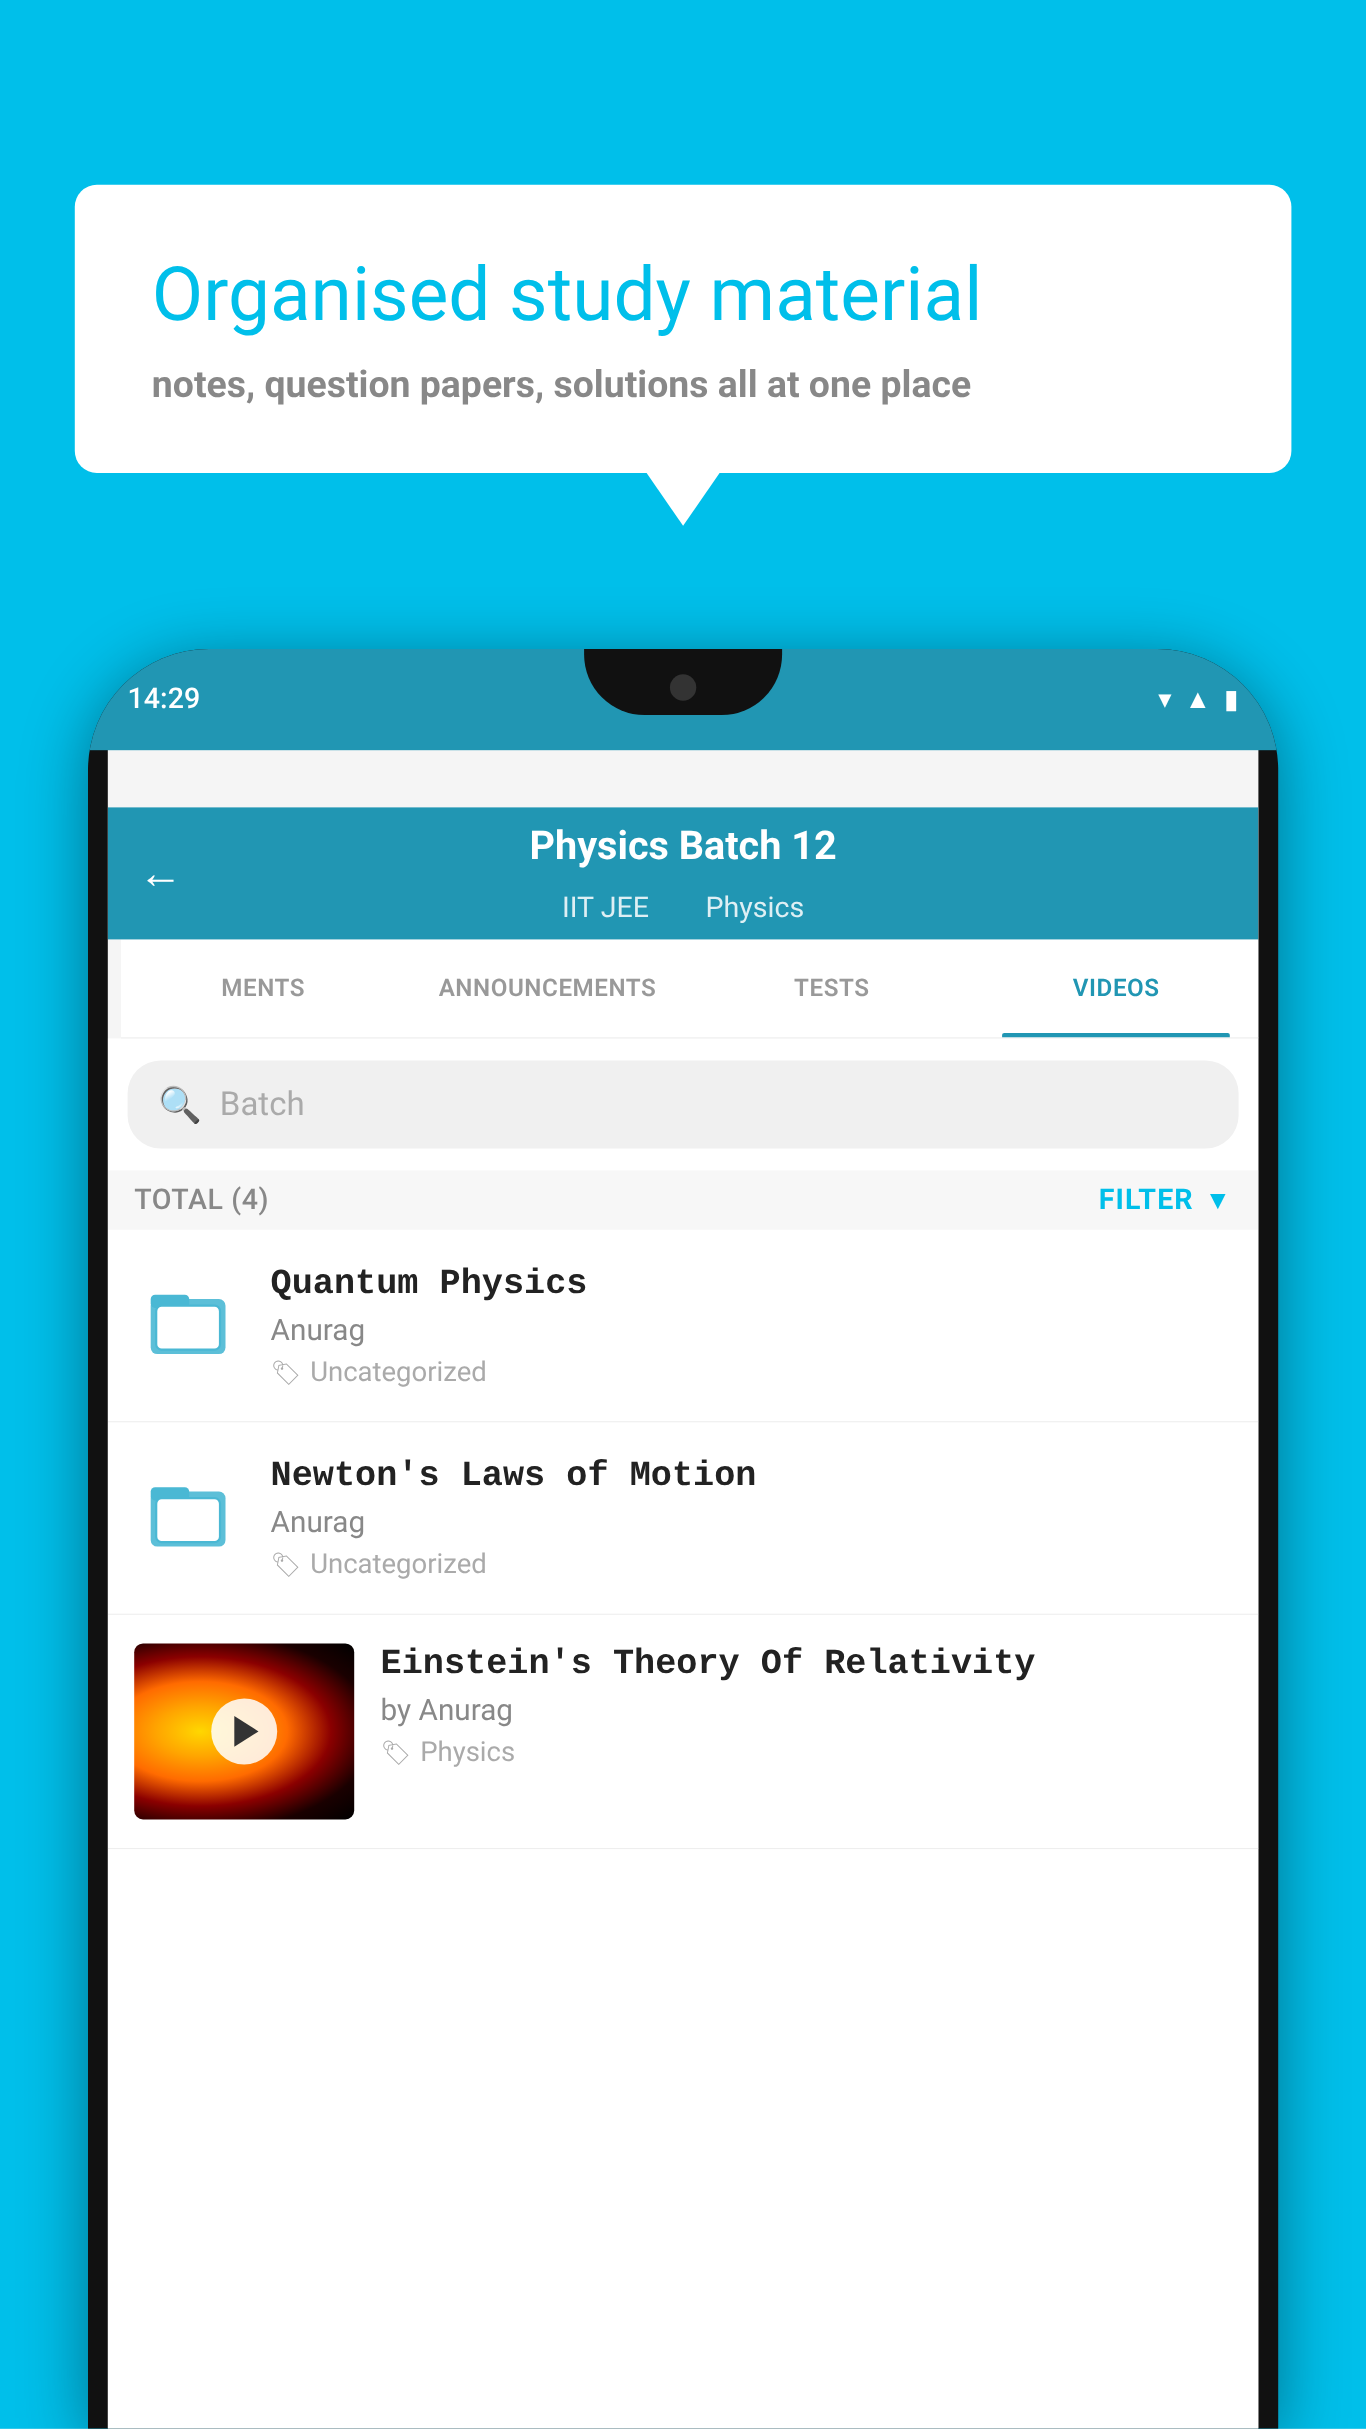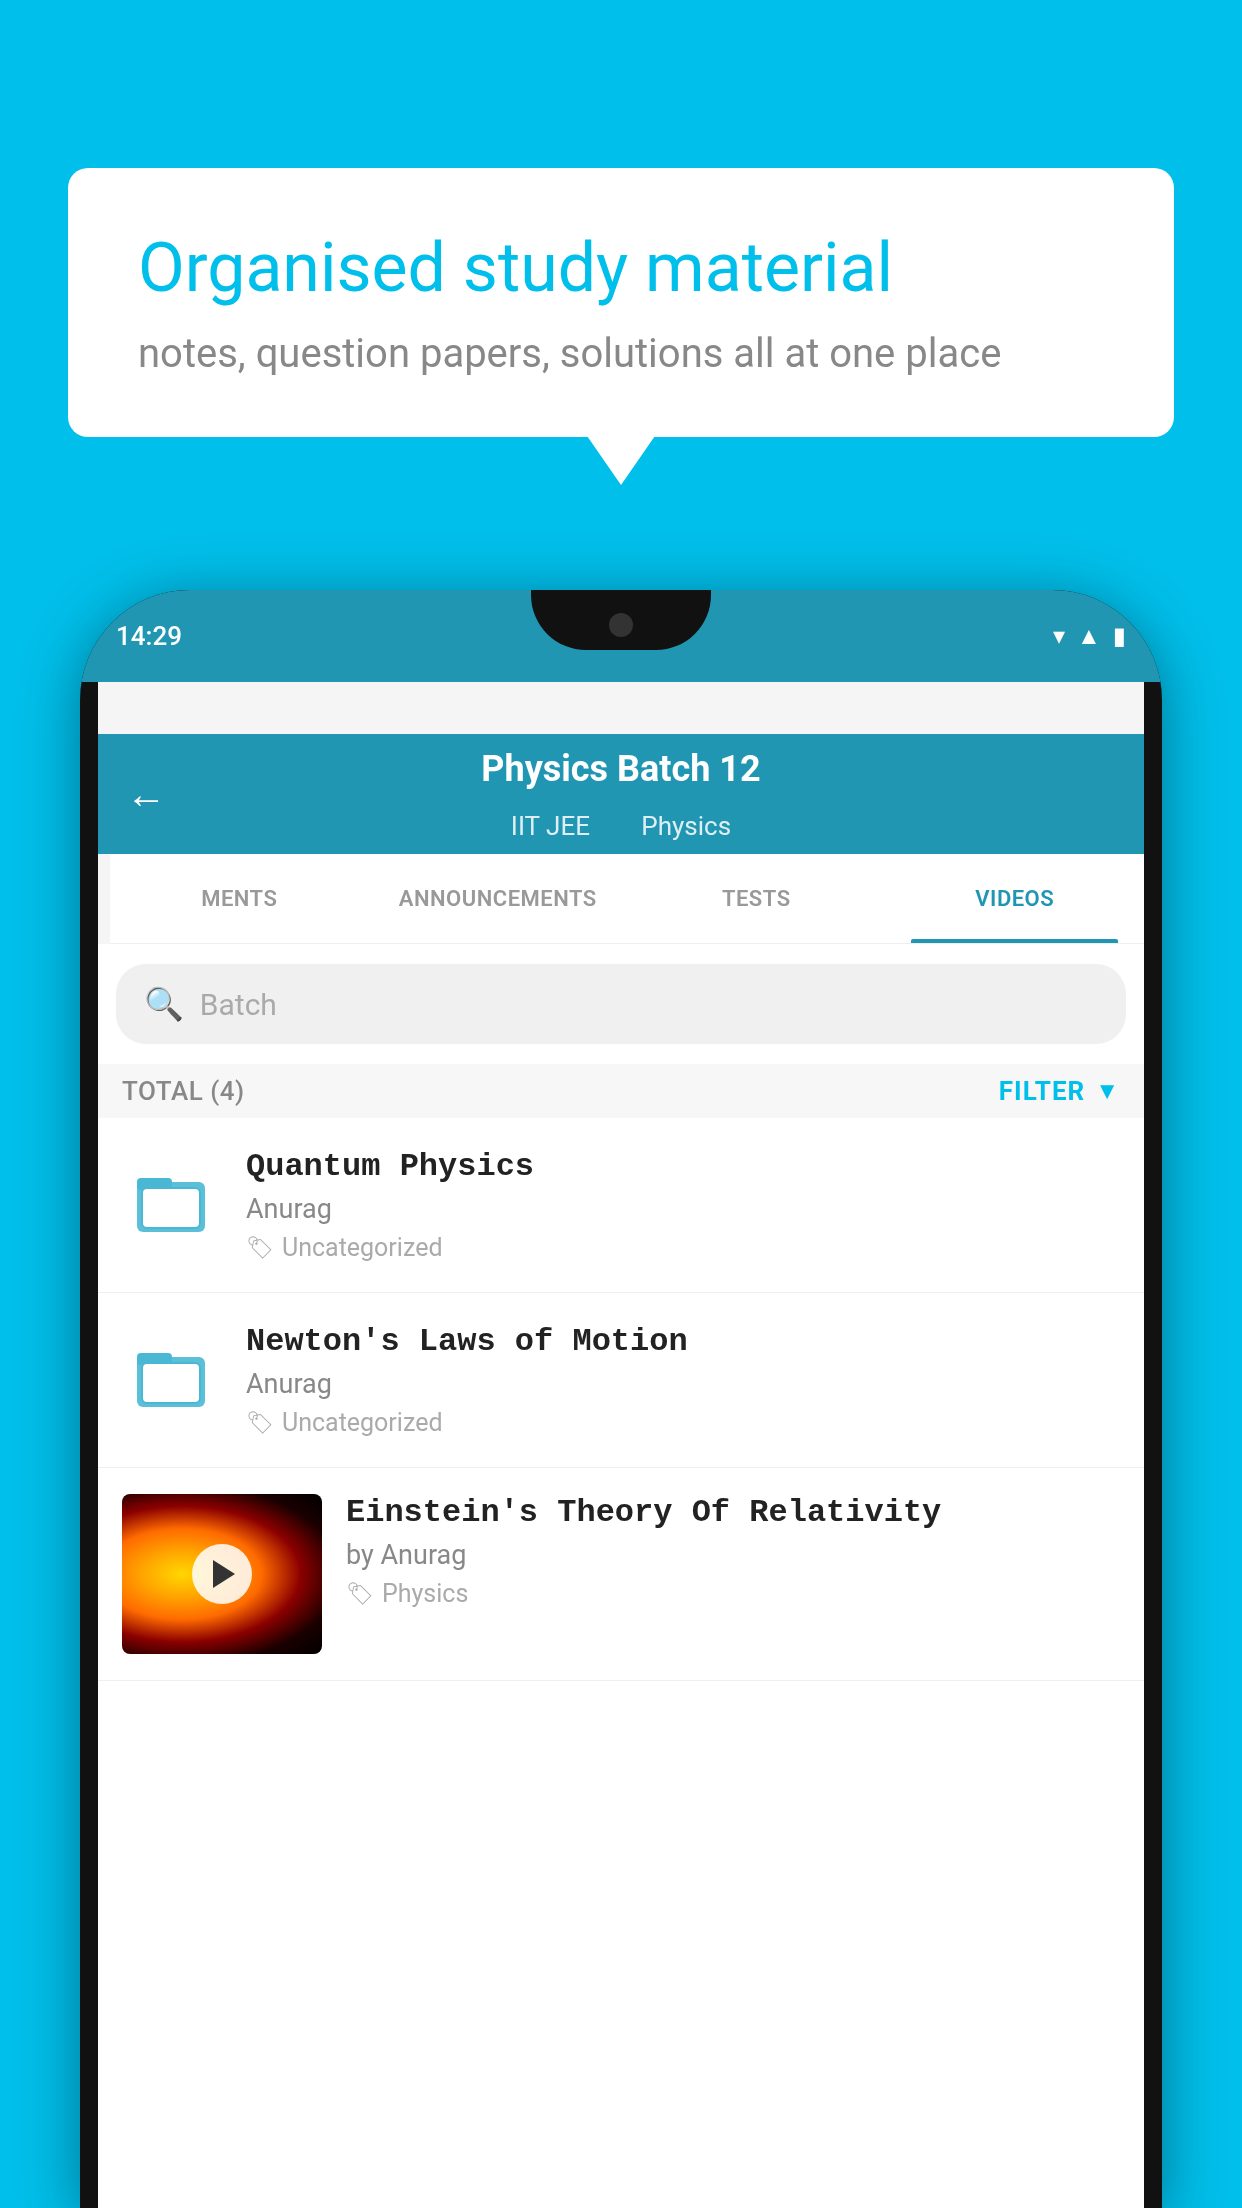--- a/index.html
+++ b/index.html
@@ -37,22 +37,22 @@
     }
     .bubble-title {
       color: #00BFEA;
       font-size: 68px;
       font-weight: 400;
       line-height: 1.2;
       margin-bottom: 20px;
     }
     .bubble-subtitle {
       color: #888;
-      font-size: 40px;
-      font-weight: 400;
+      font-size: 34px;
+      font-weight: 700;
     }
 
     
     .phone-frame {
       position: absolute;
       top: 590px;
       left: 80px;
       right: 80px;
       bottom: 0px;
       background: #111;

